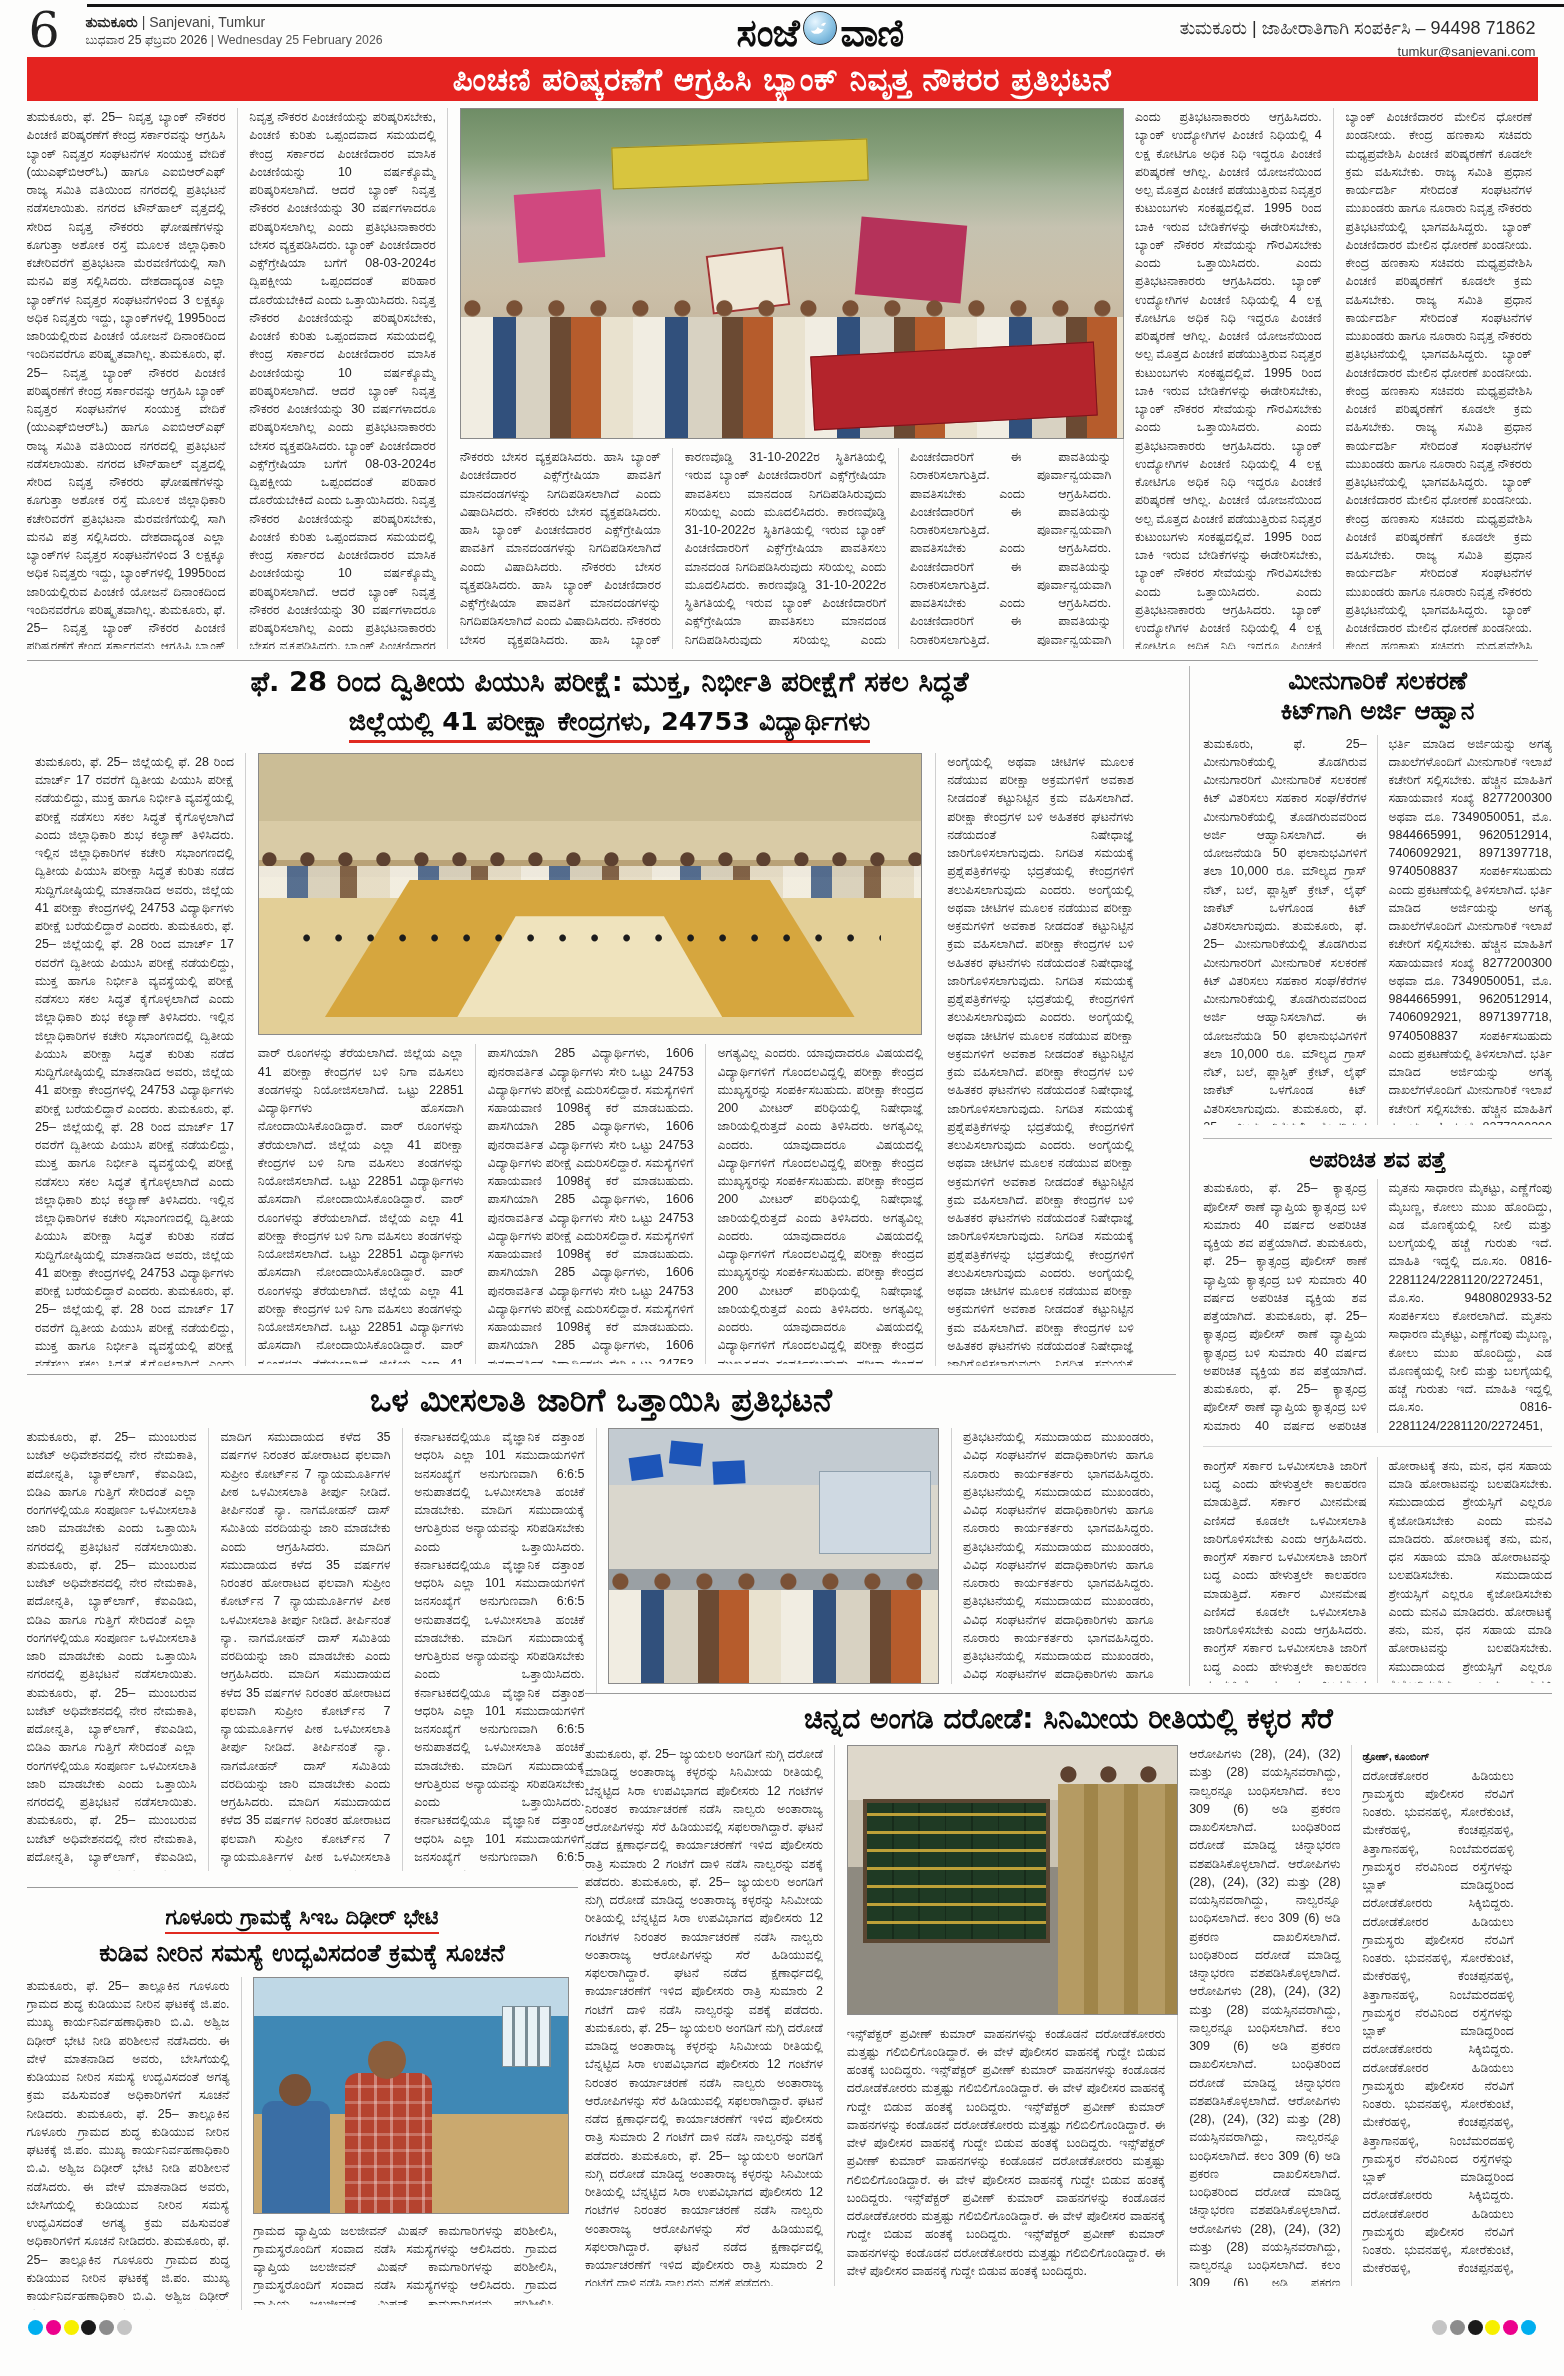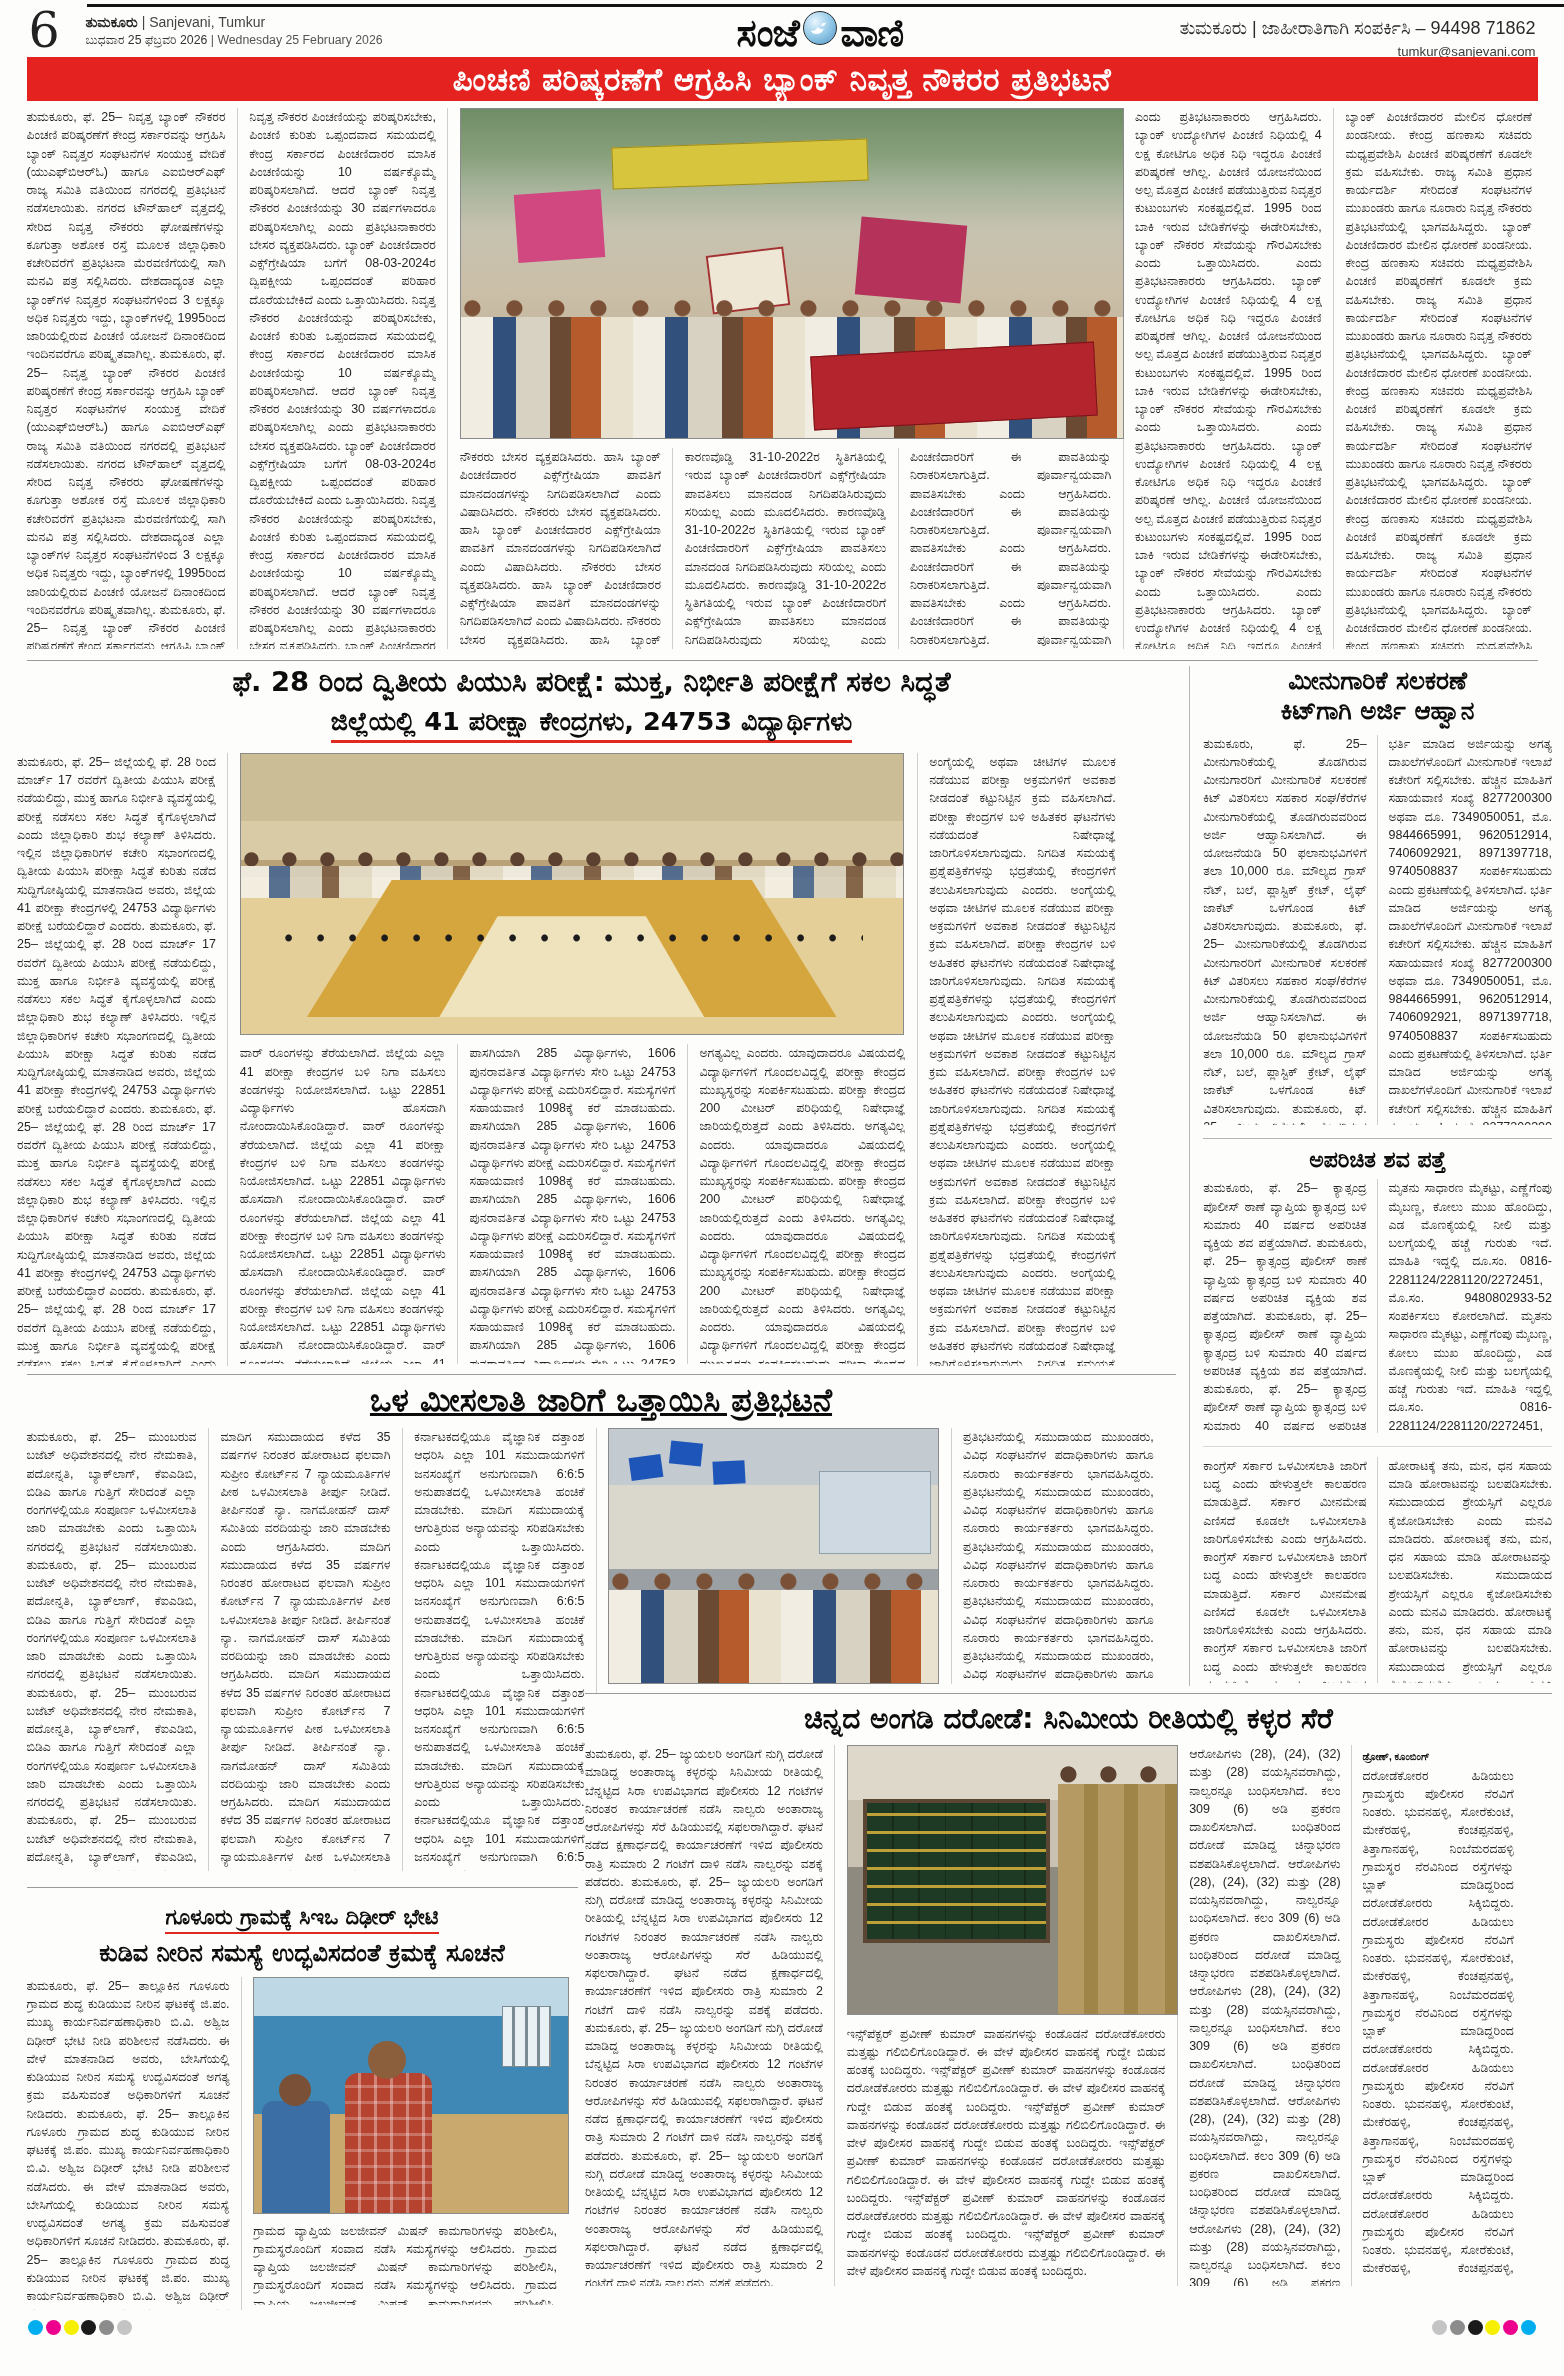--- a/index.html
+++ b/index.html
@@ -94,21 +94,21 @@
   #ph-gulur .win{position:absolute;right:17px;top:28px;width:49px;height:61px;background:#e9f1f5;
       background-image:repeating-linear-gradient(90deg,transparent 0 9.5px,#7a8b94 9.5px 12.3px);border:1.9px solid #7a8b94;}
   #ph-gulur .fg1{position:absolute;left:91px;bottom:0;width:87px;height:140px;background:#b5432f;
       background-image:repeating-linear-gradient(90deg,transparent 0 13.2px,rgba(255,255,255,.35) 13.2px 16px),
                        repeating-linear-gradient(0deg,transparent 0 13.2px,rgba(255,255,255,.25) 13.2px 16px);border-radius:13.2px 13.2px 0 0;}
   #ph-gulur .fg1::before{content:"";position:absolute;top:-32px;left:23px;width:38px;height:38px;border-radius:50%;background:#8b5e3c;}
   #ph-gulur .fg2{position:absolute;left:7.6px;bottom:0;width:68px;height:112px;background:#3a6ea5;border-radius:11.4px 11.4px 0 0;}
   #ph-gulur .fg2::before{content:"";position:absolute;top:-26.5px;left:17px;width:32px;height:32px;border-radius:50%;background:#7a5136;}
 
   
-  .puc{position:absolute;top:666px;left:17px;width:1149px;height:702px;}
+  .puc{position:absolute;top:666px;left:35px;width:1149px;height:702px;}
   .puc .h1{font-size:27.4px;margin-bottom:7.6px;}
   .puc .h2wrap{text-align:center;margin-bottom:9.5px;}
   .puc .h2{display:inline-block;font-family:"DejaVu Sans",sans-serif;font-weight:900;font-size:25.6px;color:#0c0c0c;
            border-bottom:3.8px solid #e02a20;padding-bottom:3.8px;}
   .puc .content{display:flex;height:613px;}
   .puc .content>div+div{border-left:0.9px solid #cfcfcf;padding-left:11.4px;margin-left:11.4px;}
   .puc .cl,.puc .cr{width:199px;height:613px;}
   .puc .mid{width:678px;display:flex;flex-direction:column;}
   .puc .midstrip{height:320px;}
 
@@ -118,21 +118,21 @@
   .railcols{display:flex;}
   .railcols>div{flex:1;}
   .railcols>div+div{border-left:0.9px solid #cfcfcf;padding-left:10.4px;margin-left:10.4px;}
   .rail .r1{height:390px;}
   .rail .ah{font-size:22px;margin:13.2px 0 7.6px 0;border-top:0.9px solid #b5b5b5;padding-top:8px;}
   .rail .r2{height:254px;}
   .rail .r3{height:237px;margin-top:13.2px;border-top:0.9px solid #d8d8d8;padding-top:9.5px;}
 
   
   .resv{position:absolute;top:1374px;left:26.5px;width:1149px;height:503px;border-top:0.9px solid #9a9a9a;padding-top:5.7px;}
-  .resv .h{font-size:32px;width:946px;margin:0 auto 9.5px auto;text-decoration:underline;}
+  .resv .h{font-size:32px;width:946px;margin:0 auto 9.5px auto;}
   .resv .content{display:flex;}
   .resv .content>div+div{border-left:0.9px solid #cfcfcf;padding-left:11.4px;margin-left:11.4px;}
   .resv .c3{width:558px;display:flex;}
   .resv .c3>div{flex:1;height:443px;}
   .resv .c3>div+div{border-left:0.9px solid #cfcfcf;padding-left:11.4px;margin-left:11.4px;}
   .resv .cr{width:203px;height:256px;}
 
   
   .rob{position:absolute;top:1693px;left:585px;width:967px;height:611px;background:#fdfdfc;border-top:0.9px solid #9a9a9a;padding-top:7.6px;}
   .rob .h{font-size:28px;margin-bottom:9.5px;}

